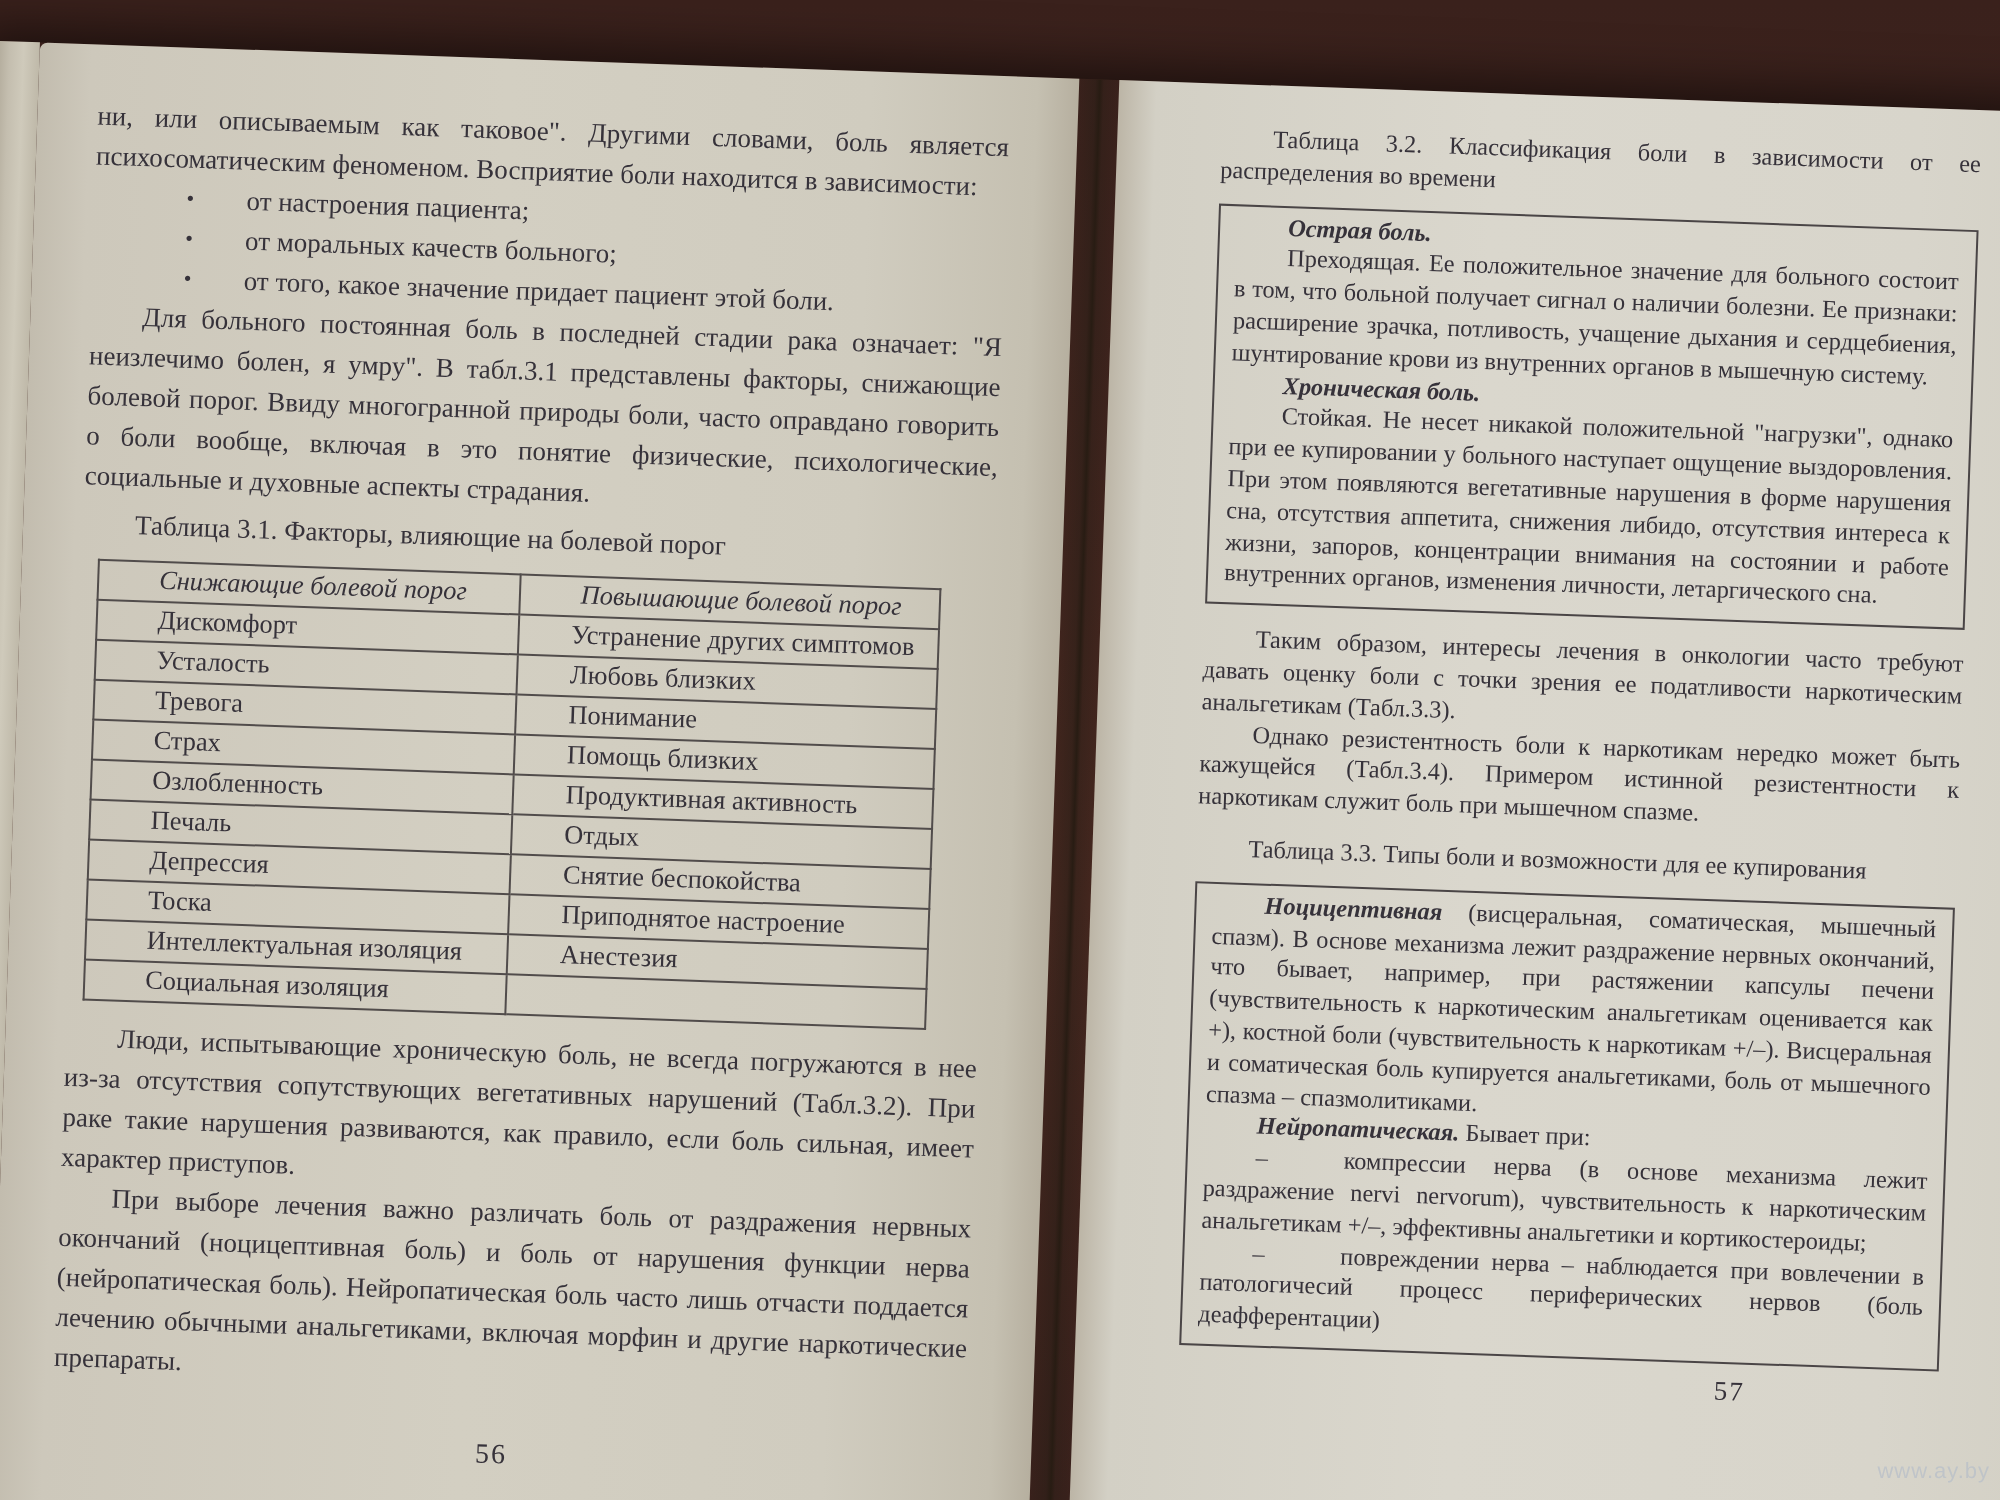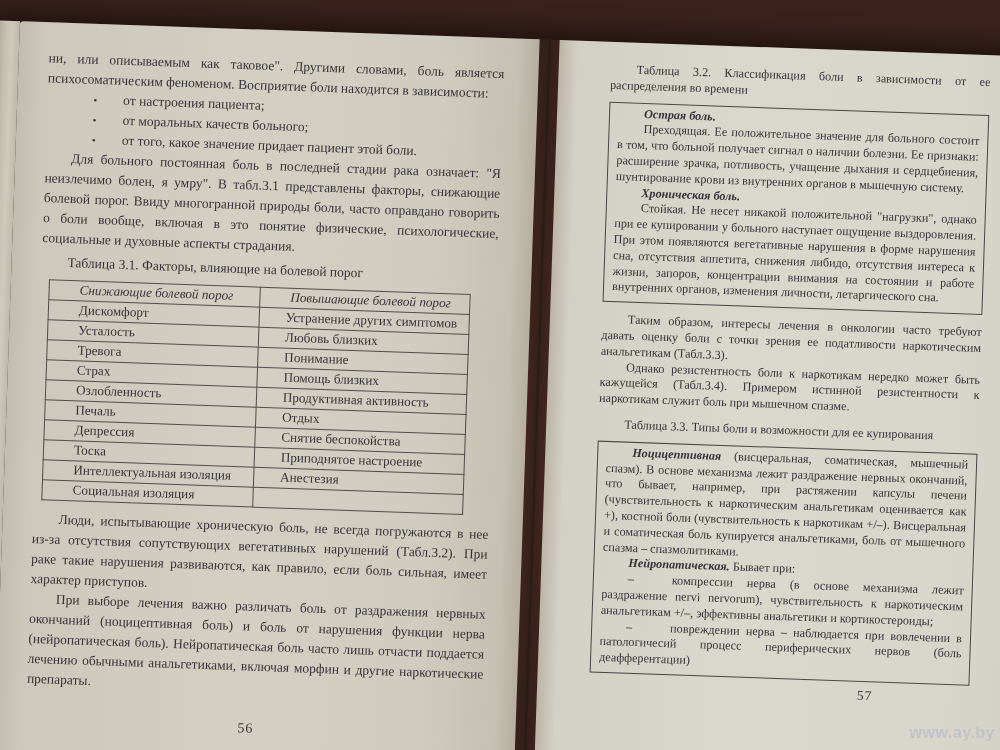--- a/index.html
+++ b/index.html
@@ -60,21 +60,21 @@
     border:1.4px solid #4a4546;margin-top:8px;padding:3px 8px 6px 8px;
   }
   .lead{font-weight:bold;font-style:italic;}
   .lead-line{text-indent:26px;text-align:left;}
   .dash-item{text-indent:0;}
   .dash-first{display:inline-block;text-indent:0;margin-left:26px;width:44px;}
   .pagenum-right{margin-top:6px;margin-left:268px;font-size:13.5px;letter-spacing:1px;text-align:left;}
   .watermark{
     position:absolute;right:5px;bottom:8px;
     font-family:"Liberation Sans","DejaVu Sans",sans-serif;
-    font-size:16px;color:#bcc2c9;opacity:0.85;letter-spacing:0.5px;font-weight:bold;
+    font-size:11px;color:#bcc2c9;opacity:0.85;letter-spacing:0.5px;
   }
 </style>
 </head>
 <body>
 
 <div class="photo">
   <div class="book">
 
     <div class="edge-strip"></div>
 

